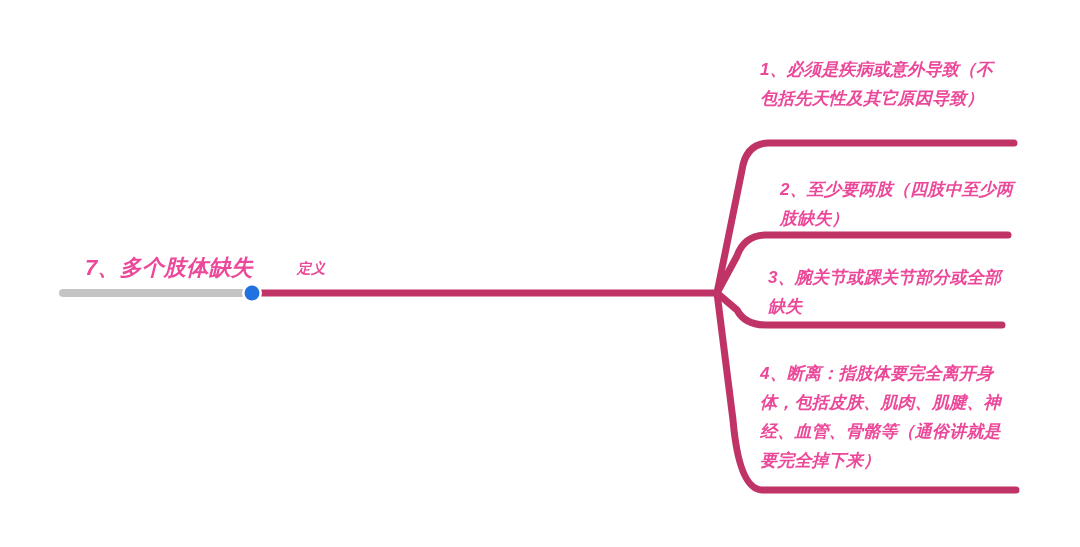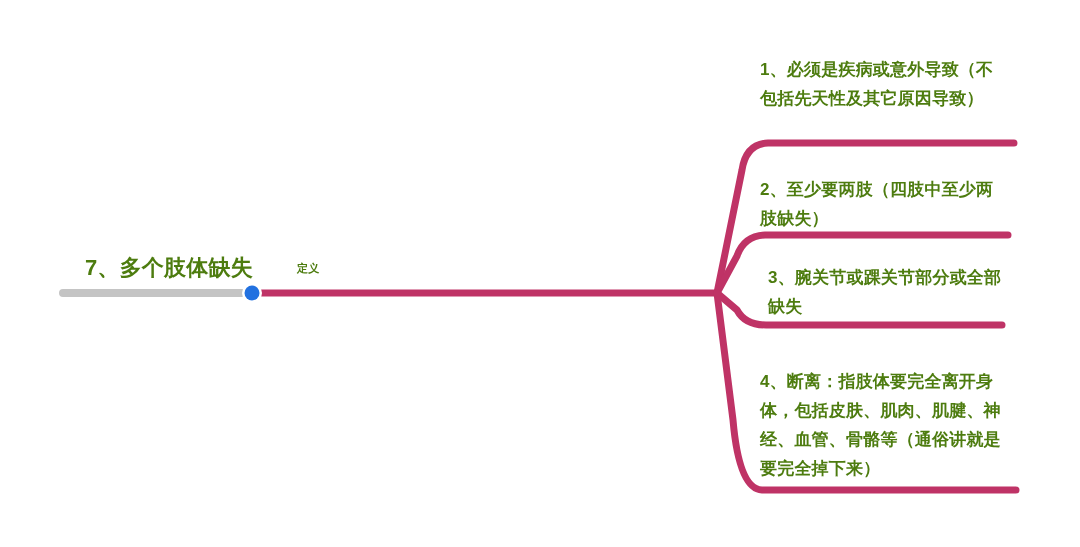--- a/index.html
+++ b/index.html
@@ -19,55 +19,56 @@
   }
   #branch-svg {
     position: absolute;
     left: 0;
     top: 0;
     width: 1080px;
     height: 547px;
   }
   .node-text {
     position: absolute;
-    color: #4d7c0f;
+    color: #ec4899;
     font-weight: bold;
     letter-spacing: 0.2px;
     white-space: pre-line;
     font-family: "Liberation Sans", "DejaVu Sans", sans-serif;
+    font-style: italic;
   }
   .root-label {
     left: 85px;
     top: 256px;
     font-size: 22px;
     line-height: 24px;
   }
   .relation-label {
     left: 297px;
     top: 256px;
-    font-size: 11px;
+    font-size: 14px;
     line-height: 24px;
   }
   .definition-text {
     left: 466px;
     top: 155px;
     width: 232px;
     font-size: 17px;
     line-height: 29px;
   }
   .sub-text {
     left: 760px;
     width: 244px;
     font-size: 17px;
     line-height: 29px;
   }
   .sub-1 { top: 55px; }
-  .sub-2 { top: 175px; }
+  .sub-2 { top: 175px; margin-left: 20px; }
   .sub-3 { top: 263px; margin-left: 8px; }
-  .sub-4 { top: 367px; }
+  .sub-4 { top: 359px; }
 </style>
 </head>
 <body>
 
 <div id="mindmap">
 
   <svg id="branch-svg" viewBox="0 0 1080 547" xmlns="http://www.w3.org/2000/svg">
 
     <line x1="63" y1="293" x2="252" y2="293" stroke="#c4c4c4" stroke-width="8" stroke-linecap="round"></line>
 

